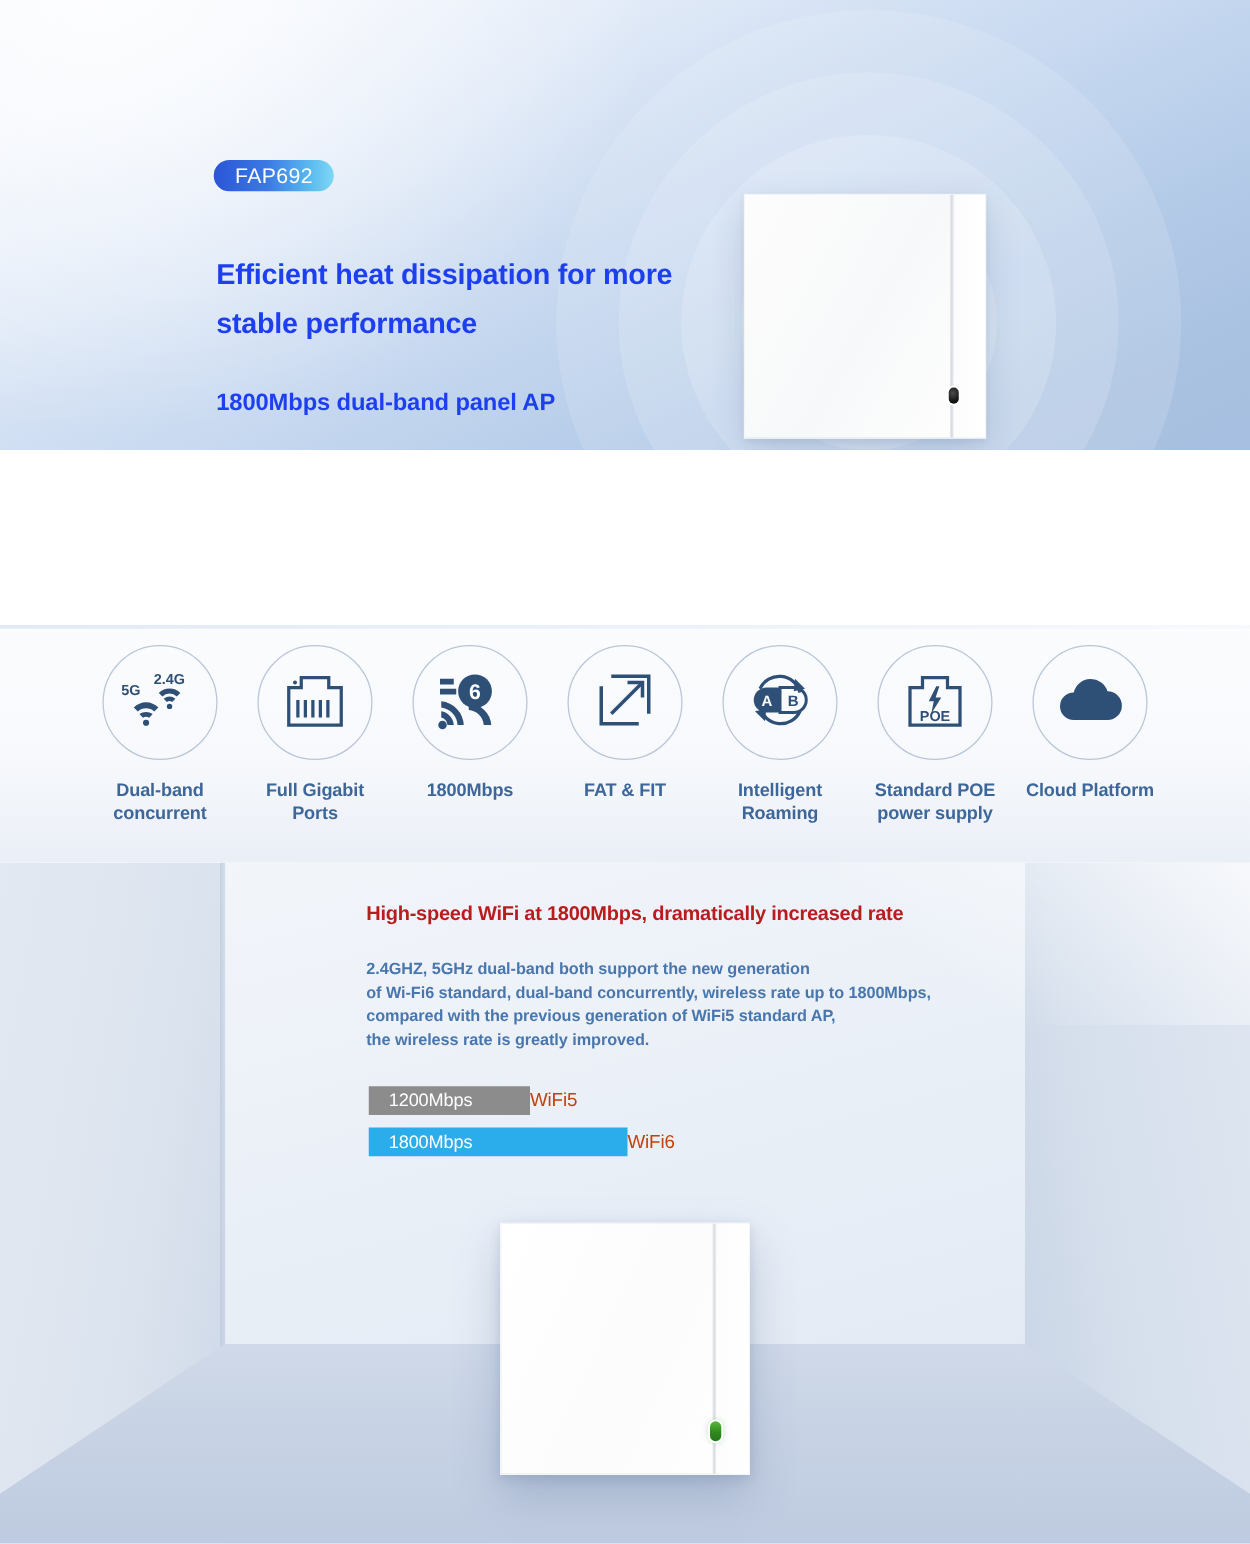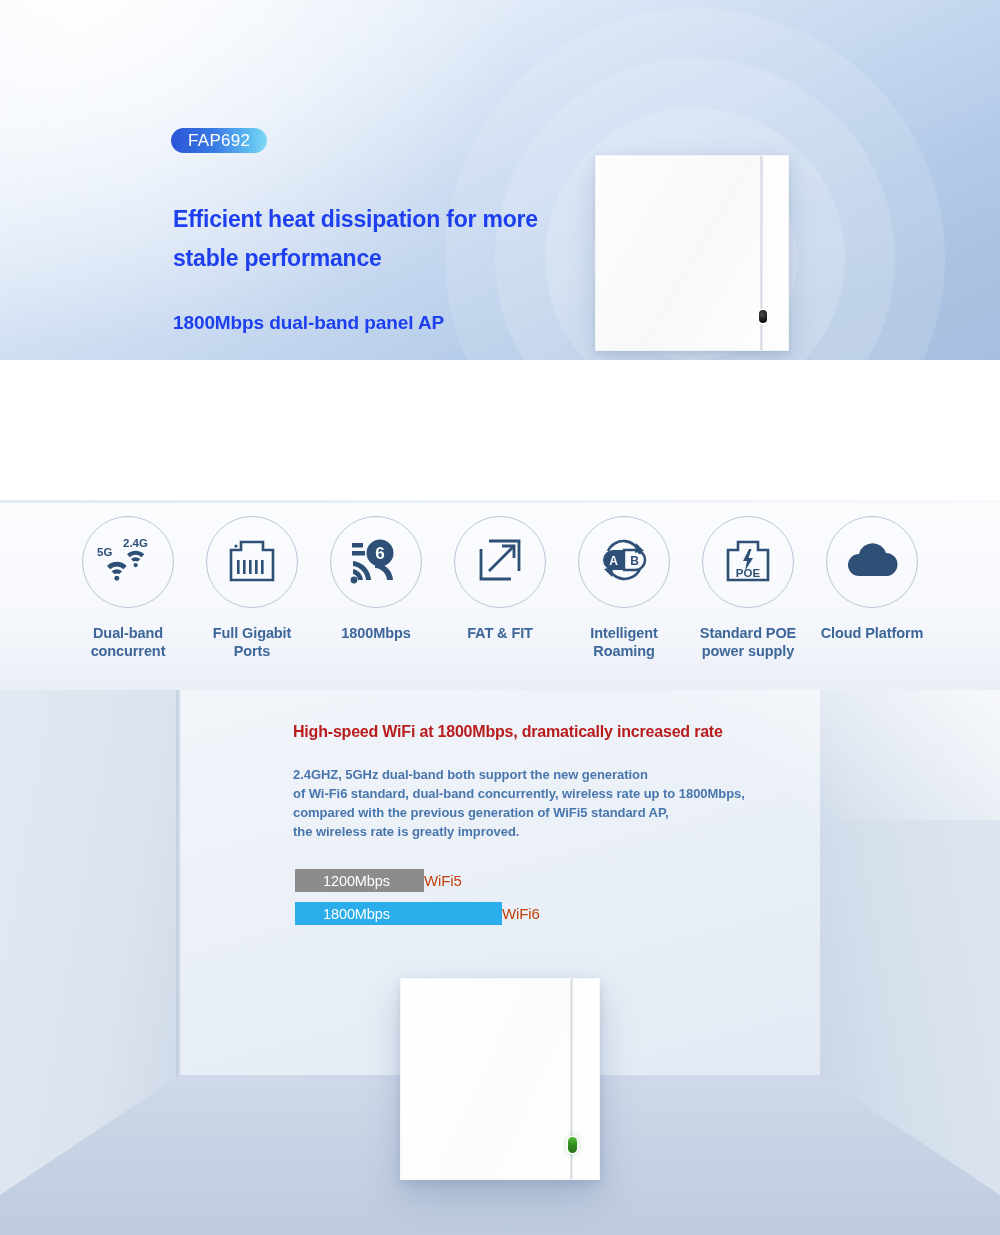--- a/index.html
+++ b/index.html
@@ -243,21 +243,21 @@
   }
   .bar-row {
     display: flex;
     align-items: center;
     margin-bottom: 10px;
   }
   .bar {
     height: 23px;
     display: flex;
     align-items: center;
-    padding-left: 28px;
+    padding-left: 16px;
     color: #ffffff;
     font-size: 14.5px;
     letter-spacing: -0.1px;
   }
   .bar-legend {
     font-size: 15px;
     color: #c2410c;
     letter-spacing: -0.1px;
     text-align: center;
   }

